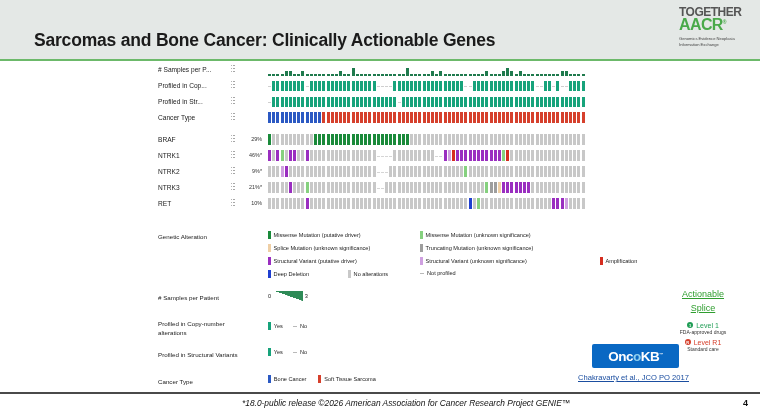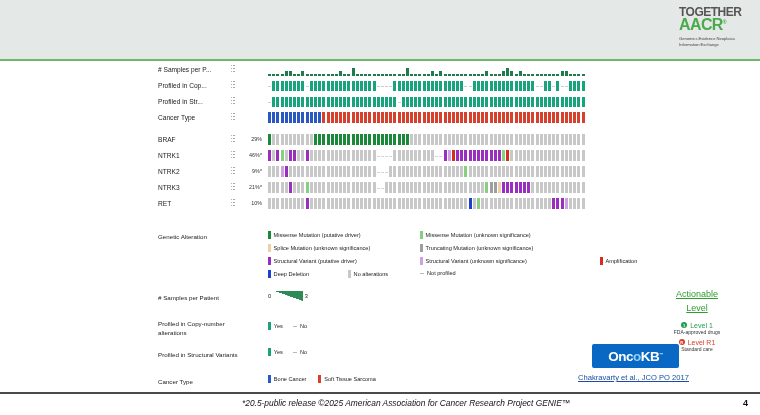--- a/index.html
+++ b/index.html
@@ -70,21 +70,21 @@
   .lg-tx { font-size:5.6px; color:#222; white-space:nowrap; }
   .lg-dash { width:4px; height:1px; background:#b9b9b9; margin-right:3px; }
 
   .grad-tri {
     width:28px; height:10px;
     background:linear-gradient(to top right, transparent 49.5%, #2e8b57 50%);
   }
 
   
   .actionable {
-    position:absolute; right:20px; top:288px; text-align:center; width:86px;
+    position:absolute; right:14px; top:288px; text-align:center; width:86px;
   }
   .actionable-l1, .actionable-l2 {
     font-size:9px; color:#2f9e2f; text-decoration:underline; line-height:1.55;
     display:block;
   }
   .lvl-row { display:flex; align-items:center; justify-content:flex-start; margin-top:4px; }
   .lvl-dot {
     width:6px; height:6px; border-radius:50%; margin-right:3px;
     display:flex; align-items:center; justify-content:center;
     color:#fff; font-size:4px; font-weight:bold; flex:0 0 auto;
@@ -121,20 +121,21 @@
   }
   .footer-page {
     position:absolute; right:12px; top:4px;
     font-size:9px; font-weight:bold; color:#111;
   }
 </style>
 </head>
 <body>
 
 <div class="header">
+  <div class="slide-title">Sarcomas and Bone Cancer: Clinically Actionable Genes</div>
 
 
   <div class="genie-logo">
     <div class="genie-project">TOGETHER</div>
     <div class="genie-name"><span>AACR</span><sup>®</sup></div>
     <div class="genie-sub">
       <div>Genomics Evidence Neoplasia</div>
       <div>Information Exchange</div>
     </div>
   </div>
@@ -1088,21 +1089,21 @@
     <div class="lg-item" style="left: 268px; top: 375px;">
       <span class="lg-sw" style="background: rgb(43, 89, 195); width: 2.8px;"></span>
       <span class="lg-tx" style="margin-right: 12px;">Bone Cancer</span>
       <span class="lg-sw" style="background: rgb(214, 64, 44); width: 2.8px;"></span>
       <span class="lg-tx">Soft Tissue Sarcoma</span>
     </div>
   </div>
 
 <div class="actionable">
   <span class="actionable-l1">Actionable</span>
-  <span class="actionable-l2">Level</span>
+  <span class="actionable-l2">Splice</span>
 
   <div style="margin-top:6px;">
     <div class="lvl-row" style="justify-content:center;">
       <span class="lvl-dot" style="background:#1f9d55;">1</span>
       <span class="lvl-name" style="color:#1f9d55;">Level 1</span>
     </div>
     <div class="lvl-desc">FDA-approved drugs</div>
   </div>
 
   <div style="margin-top:4px;">
@@ -1115,15 +1116,15 @@
 </div>
 
 <div class="oncokb-logo">
   <span class="oncokb-text"><span>Onc</span><span class="o2">o</span><span>KB</span><span class="oncokb-tm">™</span></span>
 </div>
 
 <a class="citation" href="#">Chakravarty et al., JCO PO 2017</a>
 
 <div class="footer-rule"></div>
 <div class="footer">
-  <div class="footer-center">*20.5-public release ©2025 American Association for Cancer Research Project GENIE™</div>
+  <div class="footer-center">*18.0-public release ©2026 American Association for Cancer Research Project GENIE™</div>
   <div class="footer-page">4</div>
 </div>
 
 </body></html>

